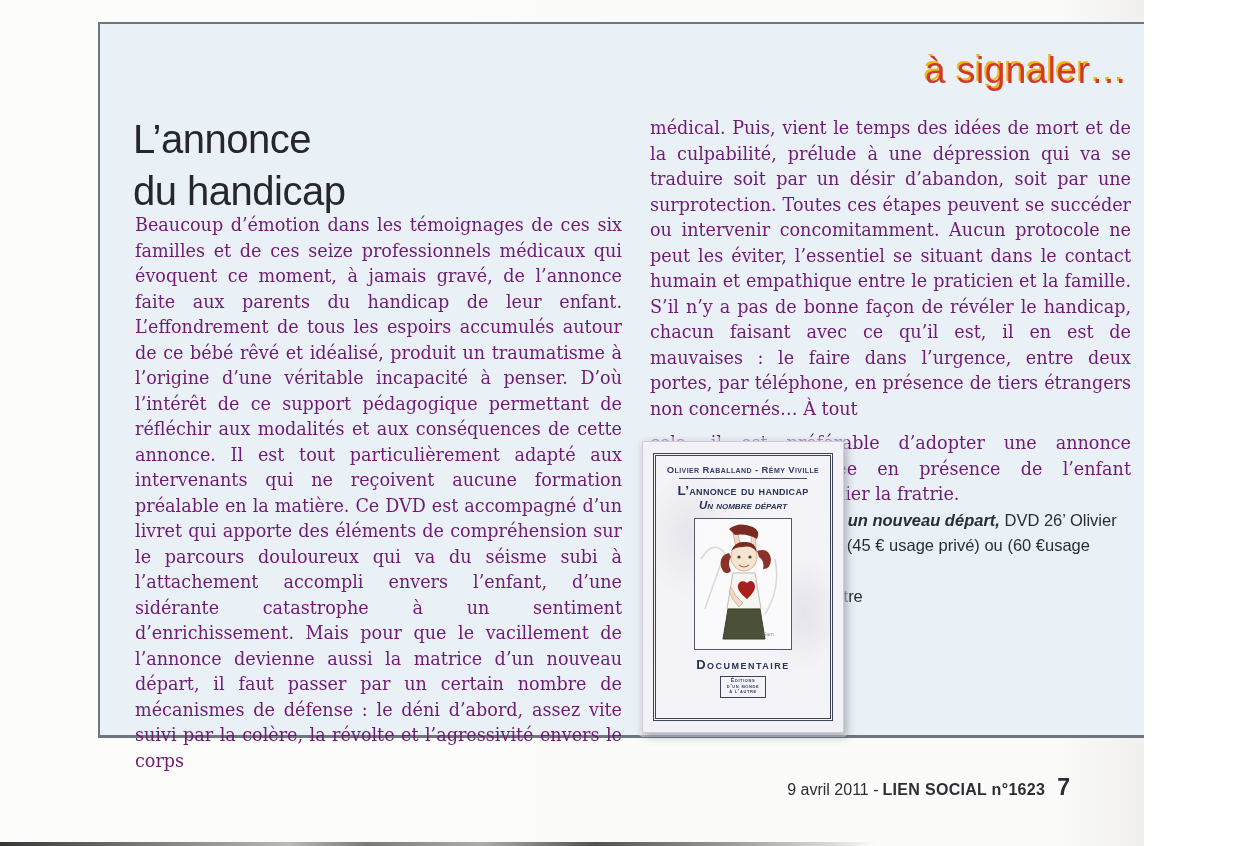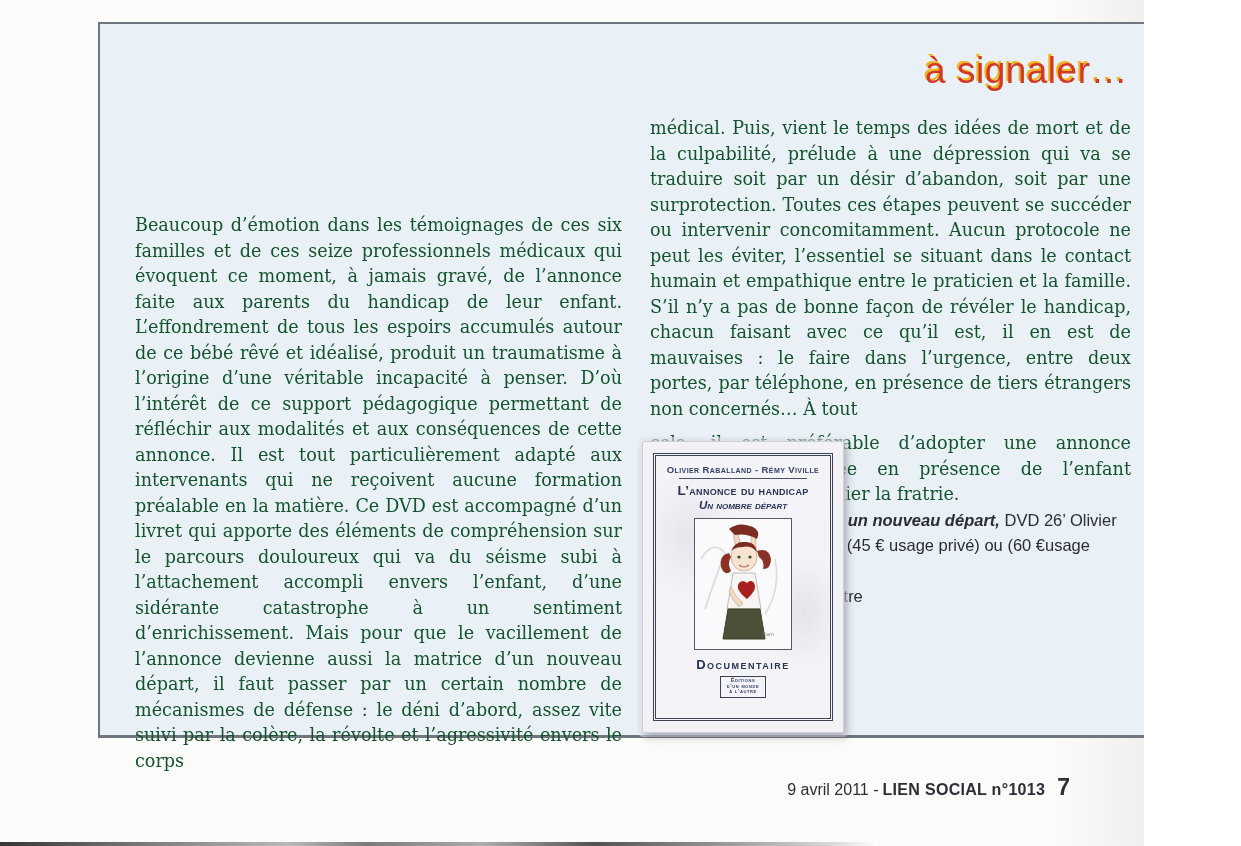--- a/index.html
+++ b/index.html
@@ -25,21 +25,21 @@
     font-weight:400;
   }
   .article-title{
     position:absolute;left:33px;top:62px;
     font-size:40px;line-height:52px;letter-spacing:-0.5px;
     color:#26262c;white-space:pre-line;font-weight:400;
   }
   .body-serif{
     font-family:"DejaVu Serif","Liberation Serif",serif;
     font-size:17.6px;line-height:25.5px;
-    text-align:justify;color:#14532d;
+    text-align:justify;color:#701a75;
   }
   .left-col{position:absolute;left:35px;top:178px;width:487px;margin-top:11px;}
   .right-col{position:absolute;left:550px;top:92px;width:481px;}
   .right-col p{margin:0;}
   .dvd-area{position:relative;margin-top:9px;min-height:340px;}
   .narrow{margin-left:214px;}
   .dvd-card{
     position:absolute;left:-8px;top:10px;width:180px;height:268px;
     background:#f2f1f5;
     border:1px solid #cfcdd6;
@@ -111,20 +111,22 @@
 </style>
 </head>
 <body>
 
 <div class="page">
 
   <div class="panel">
 
     <div class="section-label">à signaler…</div>
 
+    <h1 class="article-title">L’annonce
+du handicap</h1>
 
     <p class="body-serif left-col">Beaucoup d’émotion dans les témoignages de ces six familles et de ces seize professionnels médicaux qui évoquent ce moment, à jamais gravé, de l’annonce faite aux parents du handicap de leur enfant. L’effondrement de tous les espoirs accumulés autour de ce bébé rêvé et idéalisé, produit un traumatisme à l’origine d’une véritable incapacité à penser. D’où l’intérêt de ce support pédagogique permettant de réfléchir aux modalités et aux conséquences de cette annonce. Il est tout particulièrement adapté aux intervenants qui ne reçoivent aucune formation préalable en la matière. Ce DVD est accompagné d’un livret qui apporte des éléments de compréhension sur le parcours douloureux qui va du séisme subi à l’attachement accompli envers l’enfant, d’une sidérante catastrophe à un sentiment d’enrichissement. Mais pour que le vacillement de l’annonce devienne aussi la matrice d’un nouveau départ, il faut passer par un certain nombre de mécanismes de défense : le déni d’abord, assez vite suivi par la colère, la révolte et l’agressivité envers le corps</p>
 
     <div class="right-col">
       <p class="body-serif">médical. Puis, vient le temps des idées de mort et de la culpabilité, prélude à une dépression qui va se traduire soit par un désir d’abandon, soit par une surprotection. Toutes ces étapes peuvent se succéder ou intervenir concomitamment. Aucun protocole ne peut les éviter, l’essentiel se situant dans le contact humain et empathique entre le praticien et la famille. S’il n’y a pas de bonne façon de révéler le handicap, chacun faisant avec ce qu’il est, il en est de mauvaises : le faire dans l’urgence, entre deux portes, par téléphone, en présence de tiers étrangers non concernés… À tout</p>
 
       <div class="dvd-area">
 
         <div class="dvd-card">
           <div class="dvd-frame">
@@ -170,19 +172,19 @@
           <span class="cap-block">Editions d’un monde à l’autre</span>
           <span class="cap-block">contact@mondealautre.fr</span>
         </p>
 
       </div>
     </div>
   </div>
 
   <div class="footer">
     <span>9 avril 2011 -</span>
-    <span class="mag">LIEN SOCIAL n°1013</span>
+    <span class="mag">LIEN SOCIAL n°1623</span>
     <span class="pg">7</span>
   </div>
 
   <div class="scan-strip"></div>
 
 </div>
 
 </body></html>

